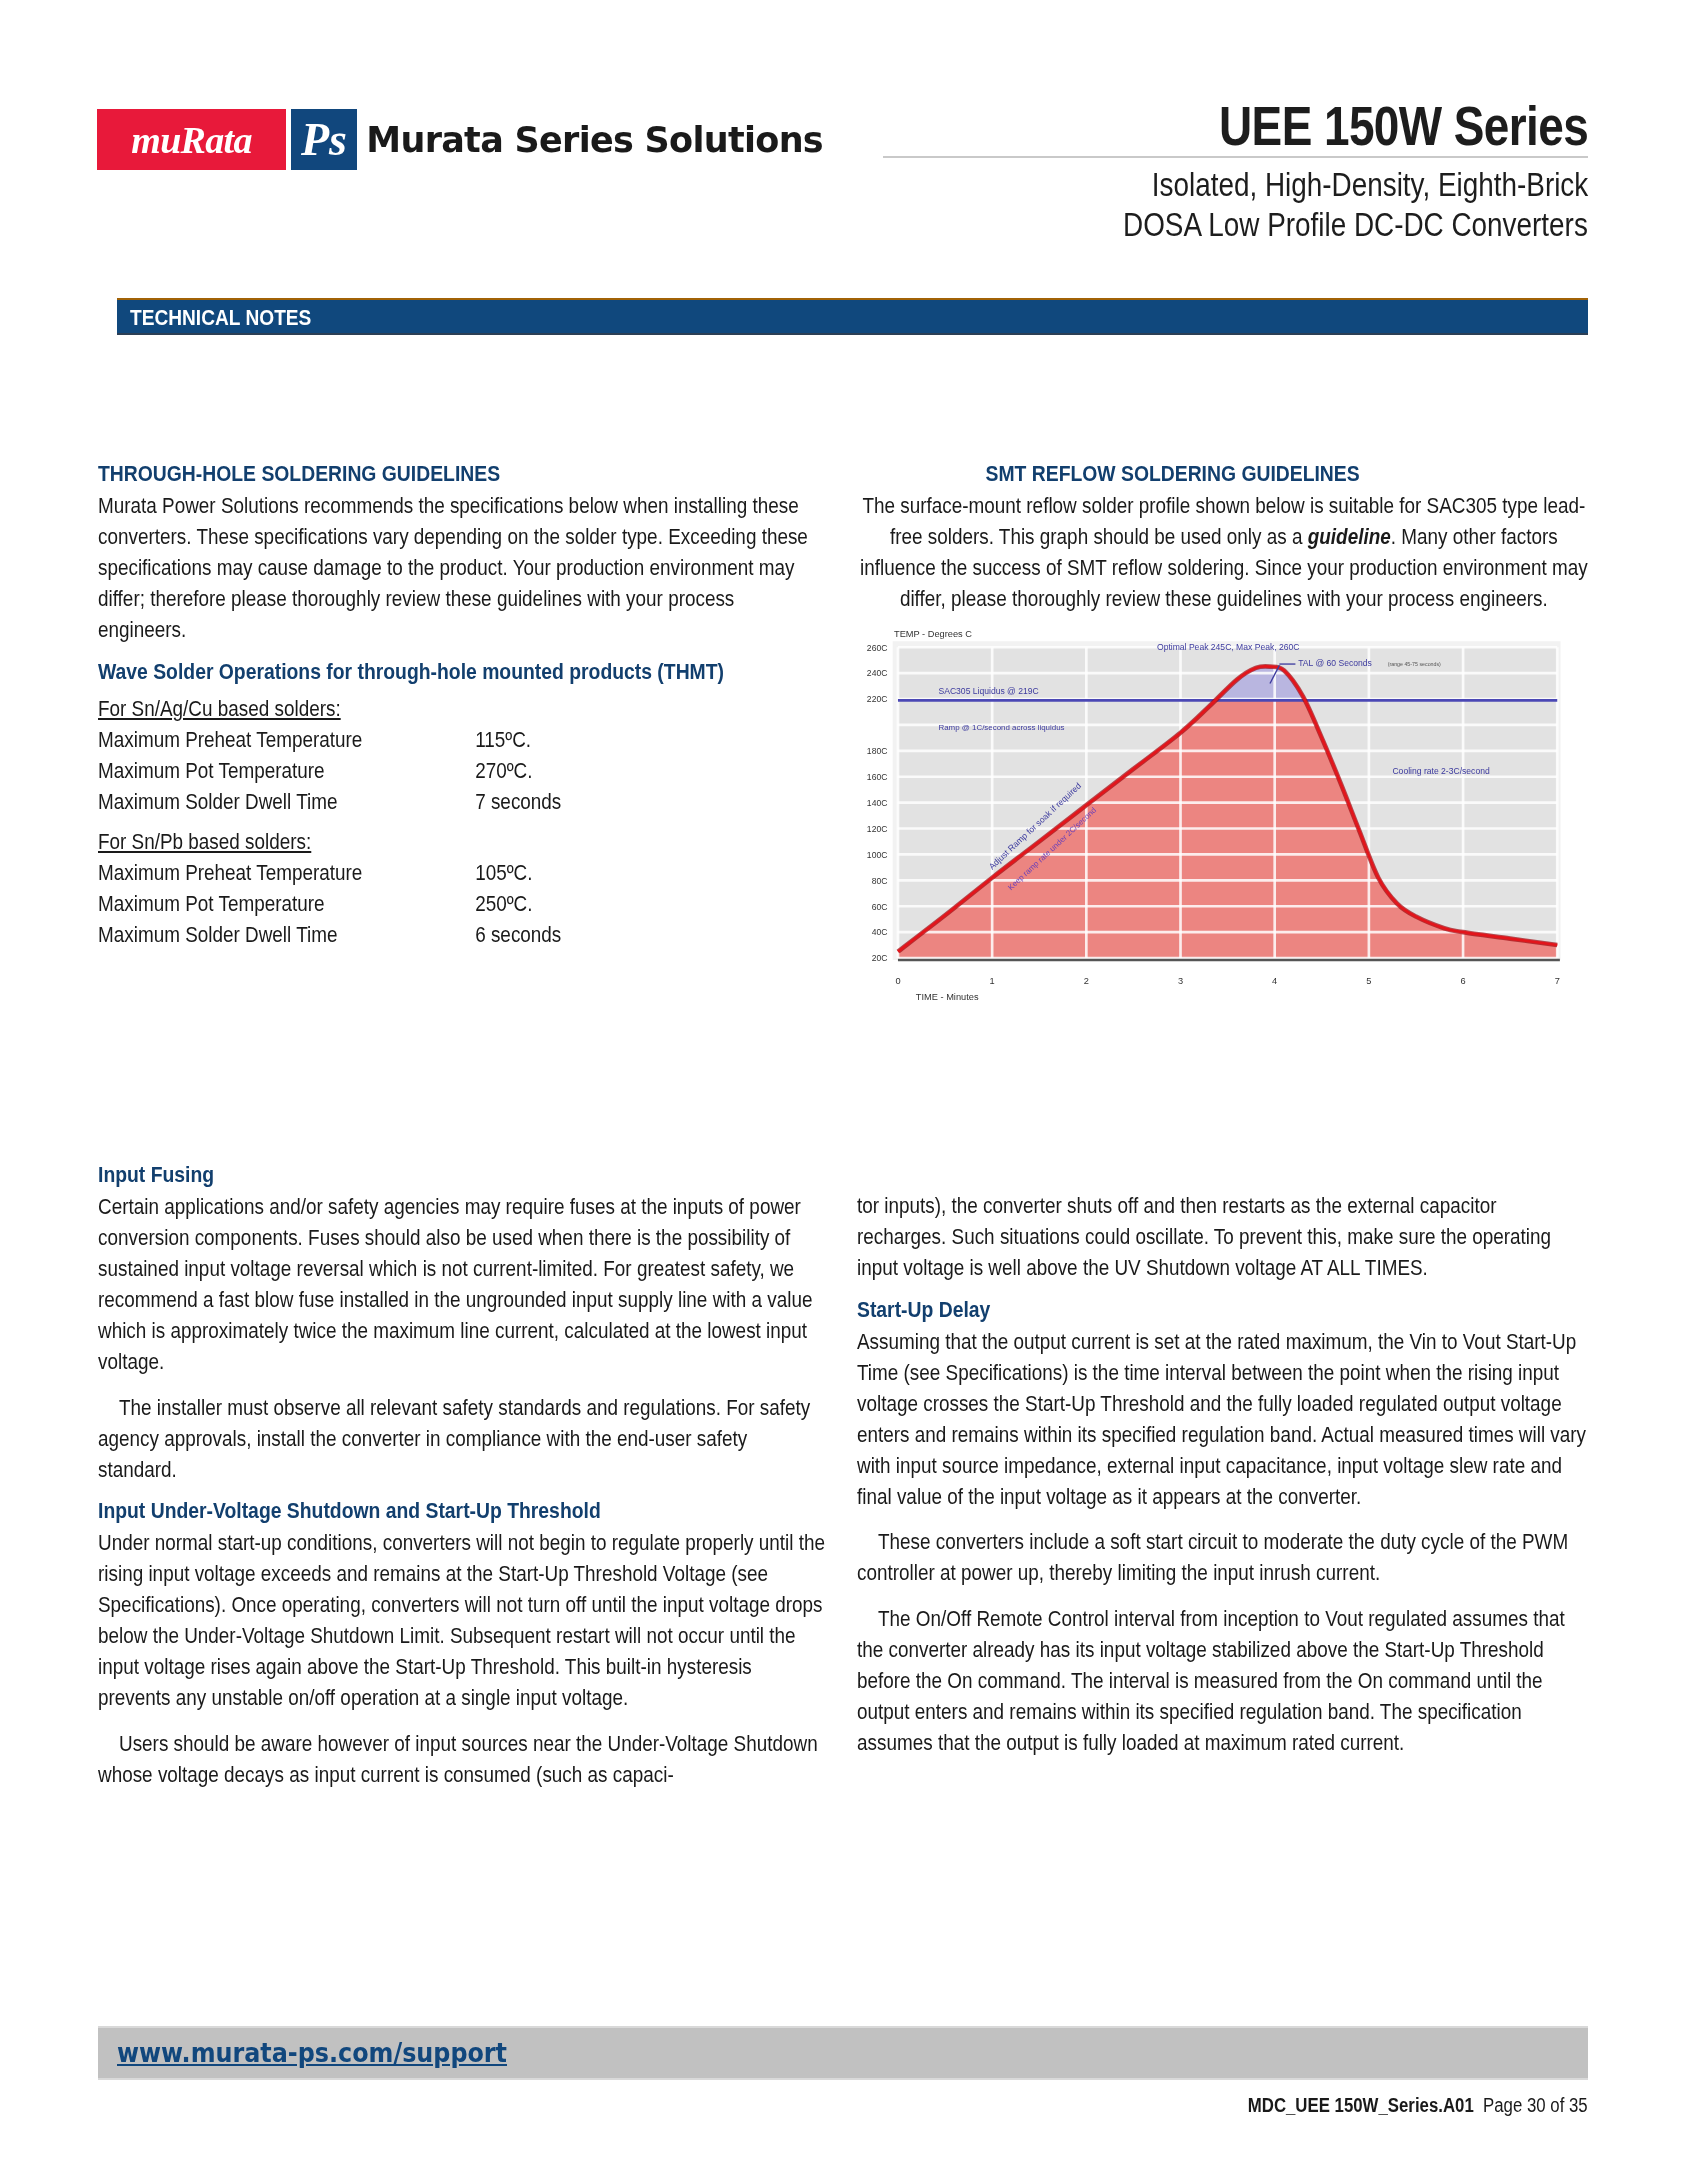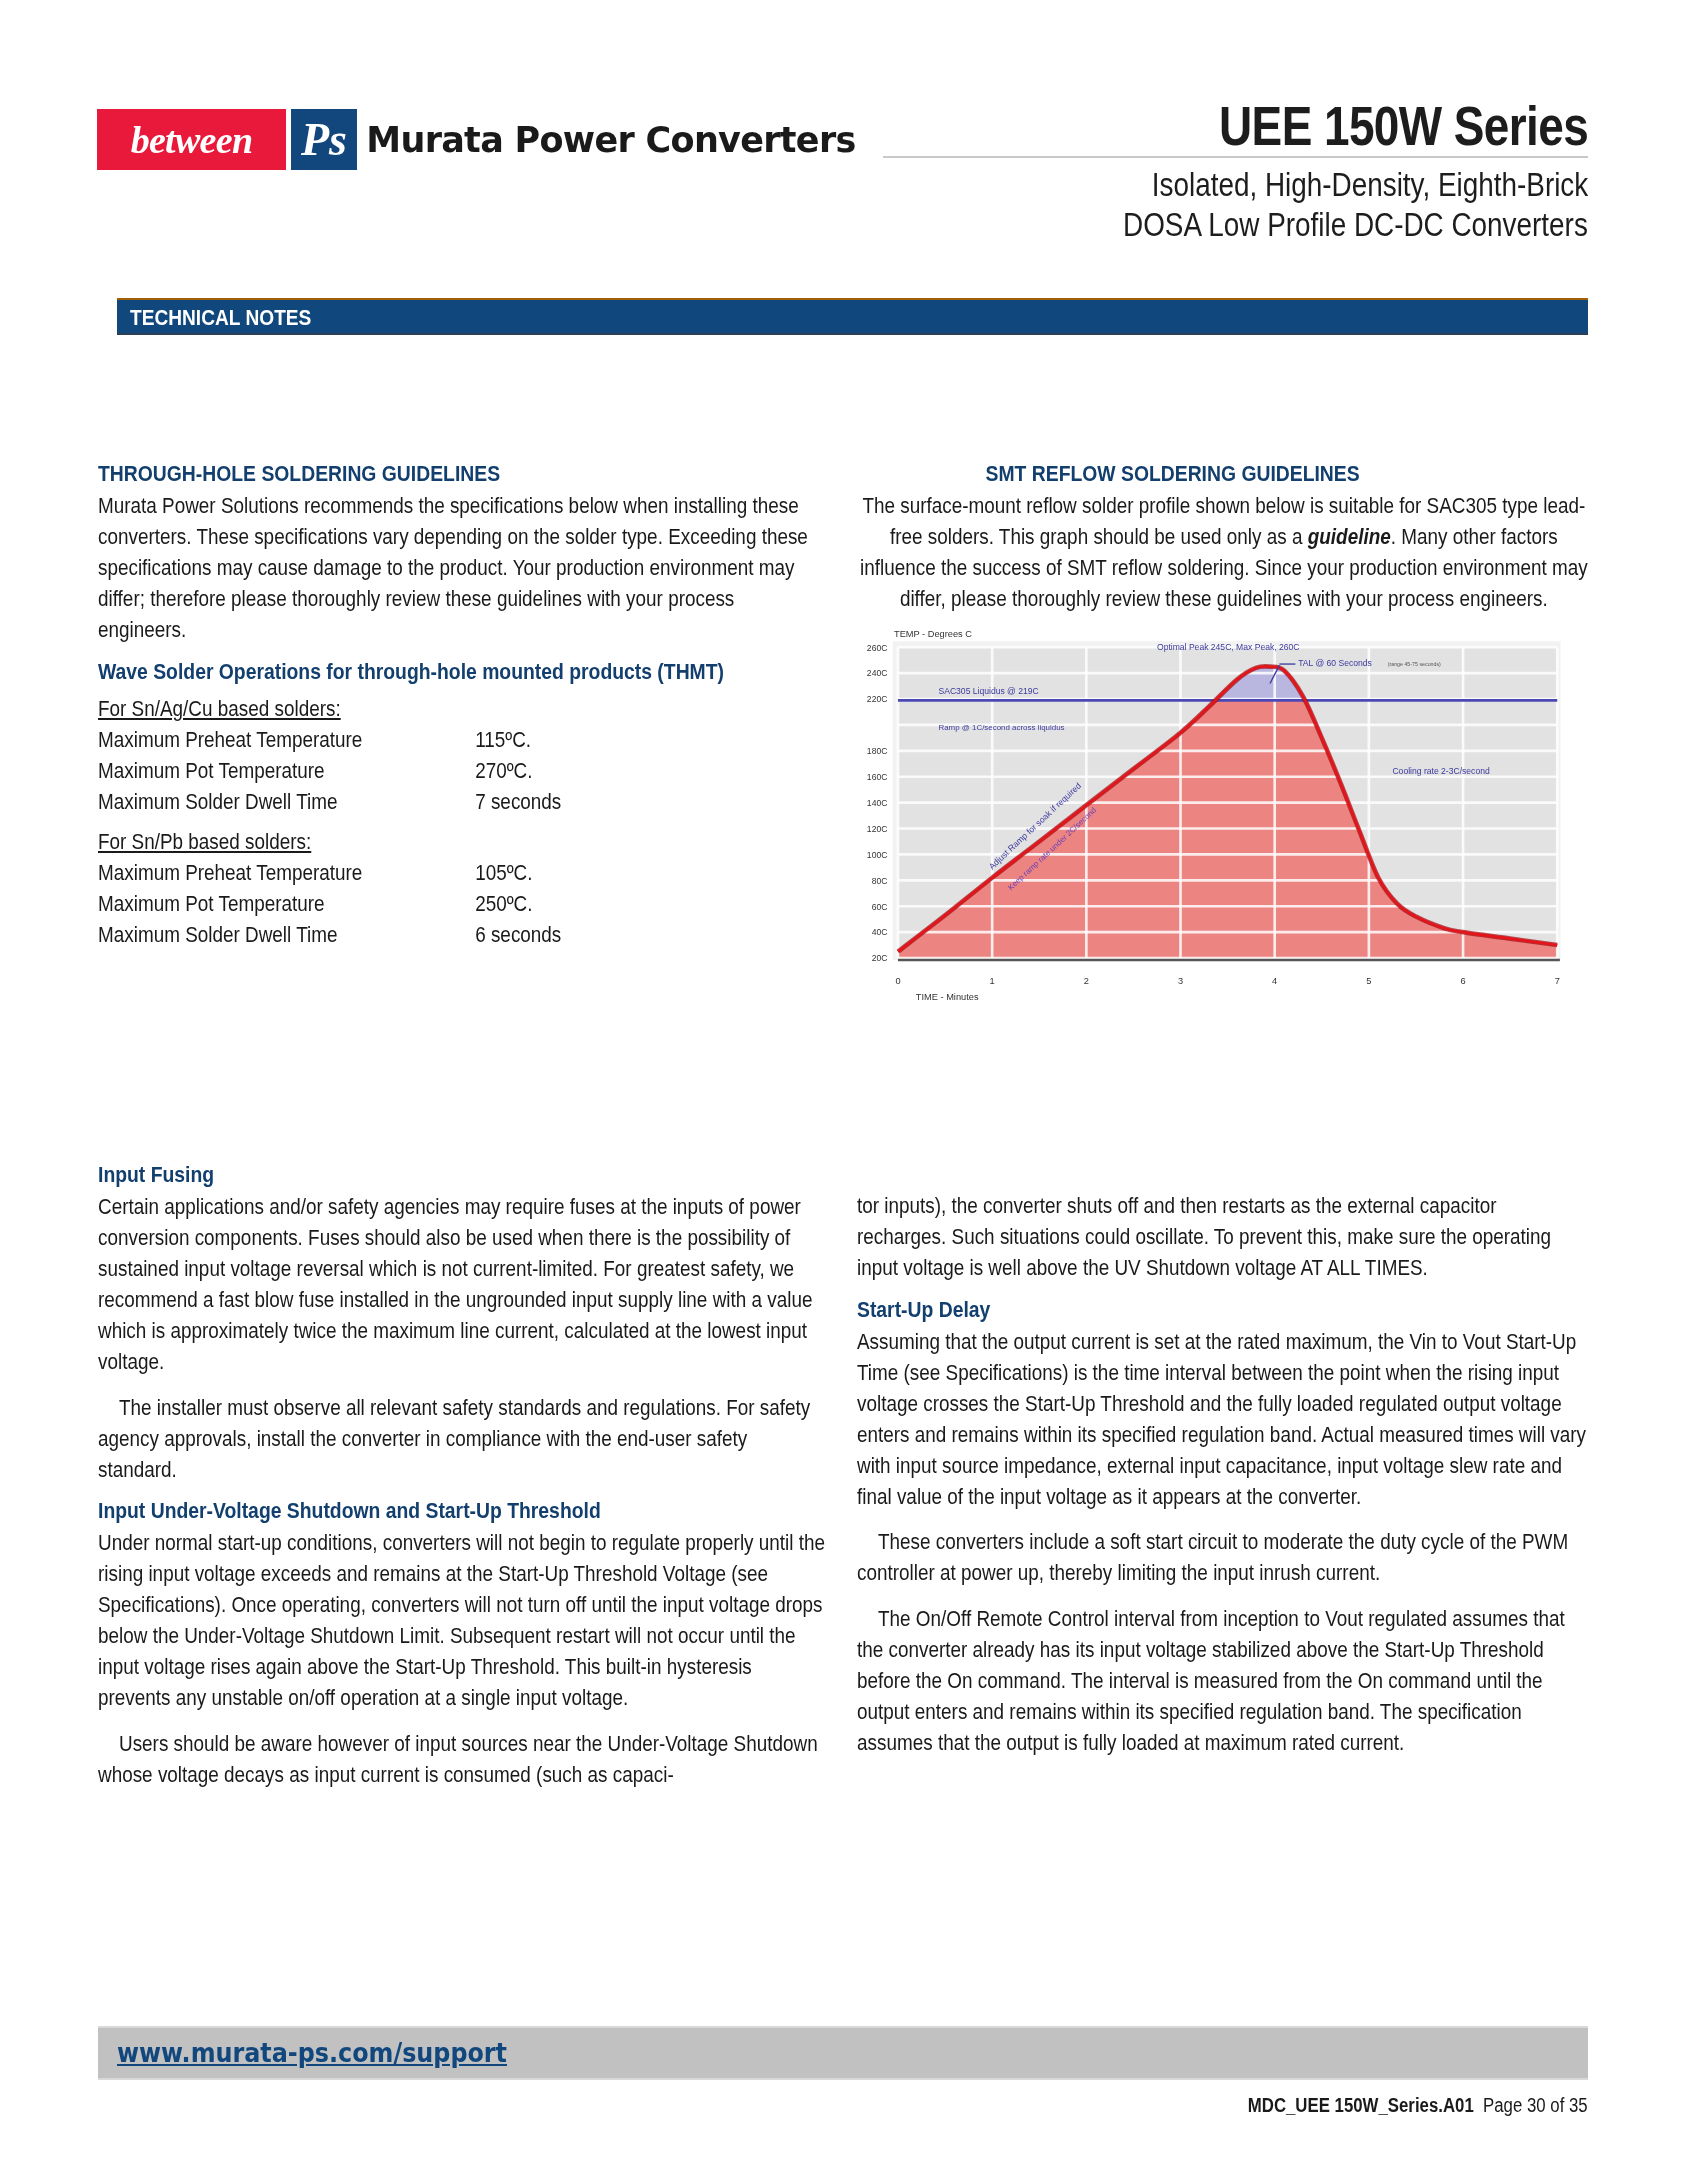--- a/index.html
+++ b/index.html
@@ -40,23 +40,23 @@
 
   .footer-bar { position: absolute; left: 98px; right: 99px; top: 2026px; height: 54px; background: #c1c1c1; border-top: 2.6px solid #d9d9d9; border-bottom: 2.6px solid #d9d9d9; padding-left: 35px; }
   .footer-bar a { position: absolute; left: 18.5px; top: 9.3px; font-family: "DejaVu Sans", sans-serif; font-weight: bold; font-size: 26.5px; color: #11477d; text-decoration: underline; transform: scaleX(0.9); transform-origin: left center; white-space: nowrap; }
   .page-info { position: absolute; right: 99px; top: 2094px; font-size: 20px; transform: scaleX(0.84); transform-origin: right center; white-space: nowrap; }
   .page-info b { font-weight: bold; }
 </style>
 </head>
 <body>
 
 <div class="logo">
-  <div class="logo-red">between</div>
+  <div class="logo-red">muRata</div>
   <div class="logo-blue">Ps</div>
-  <div class="logo-text">Murata Power Converters</div>
+  <div class="logo-text">Murata Series Solutions</div>
 </div>
 <div class="series-title">UEE 150W Series</div>
 <div class="header-rule"></div>
 <div class="subtitle l1">Isolated, High-Density, Eighth-Brick</div>
 <div class="subtitle l2">DOSA Low Profile DC-DC Converters</div>
 
 <div class="tech-bar">
   <span>TECHNICAL NOTES</span>
 </div>
 

